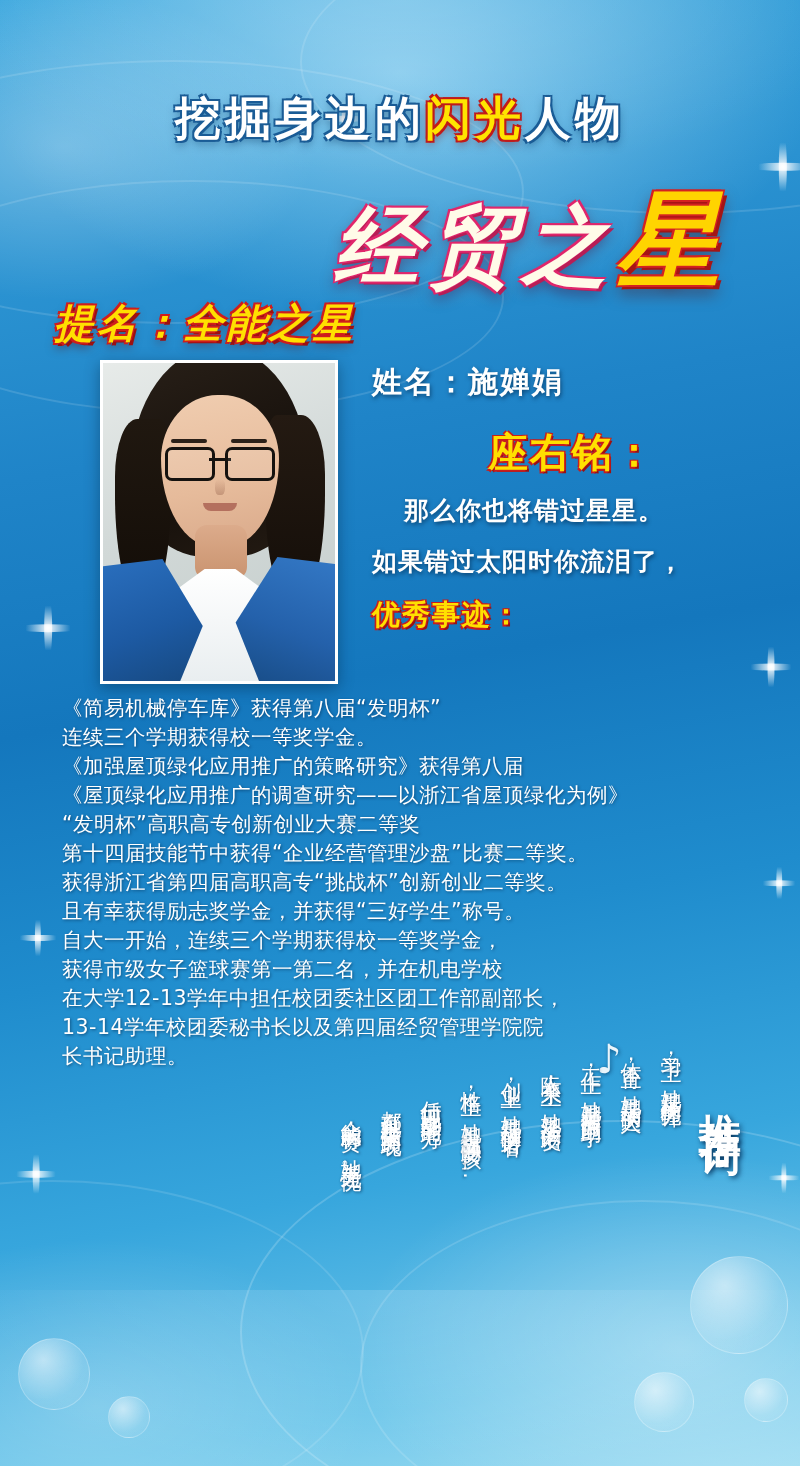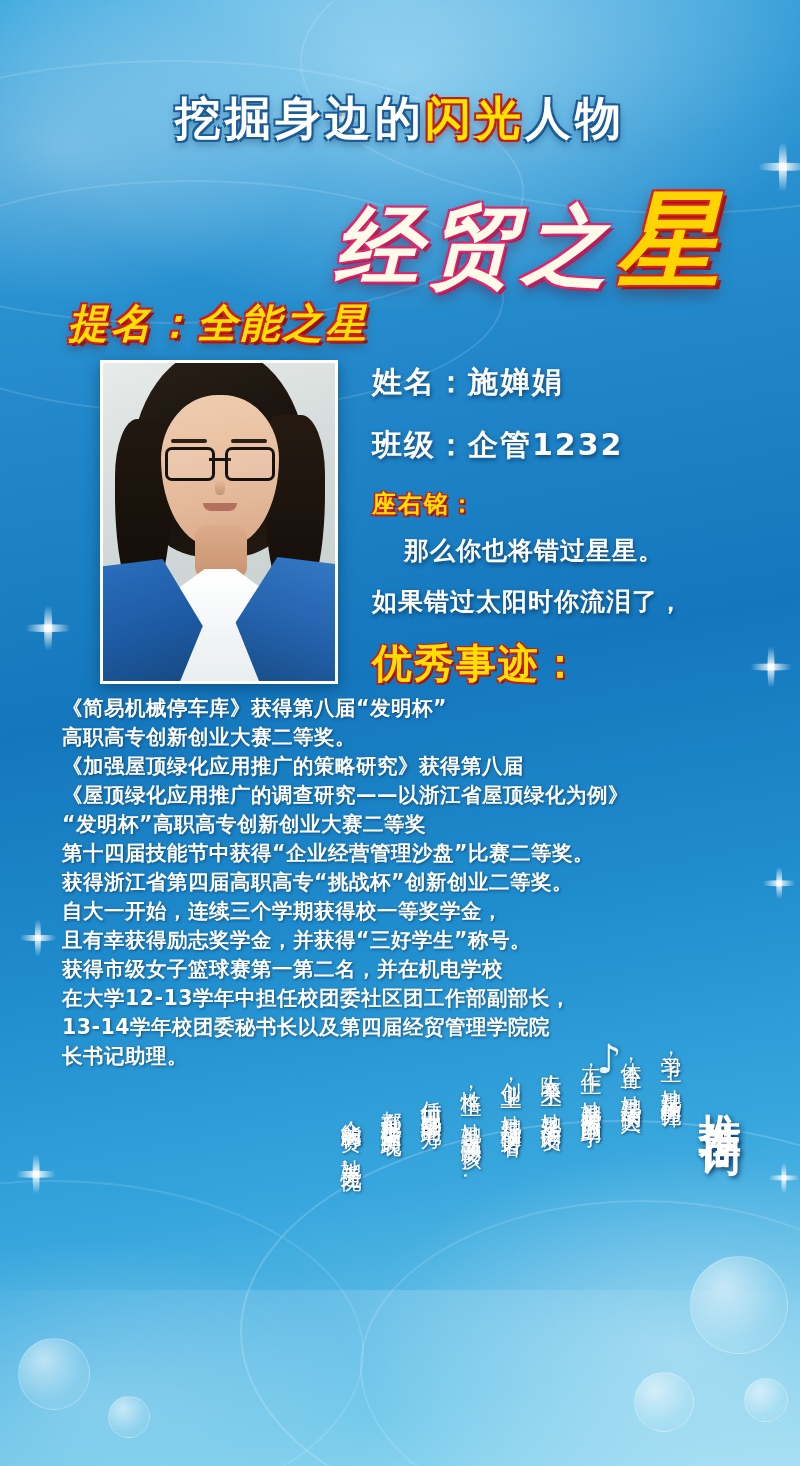--- a/index.html
+++ b/index.html
@@ -69,21 +69,21 @@
   #main-title .p1{
     color:#fffbe8;
     text-shadow:-2px -2px 0 #e0266b, 2px -2px 0 #e0266b, -2px 2px 0 #e0266b, 3px 3px 0 #b81d55, 0 6px 14px rgba(80,0,40,.5);
   }
   #main-title .p2{
     color:#ffd400;
     font-size:104px;
     text-shadow:-2px -2px 0 #d42121, 2px -2px 0 #d42121, -2px 2px 0 #d42121, 4px 4px 0 #a51515, 0 8px 16px rgba(90,0,0,.55);
   }
   #nomination{
-    position:absolute;left:68px;top:296px;
+    position:absolute;left:54px;top:296px;
     font-weight:bold;font-size:40px;letter-spacing:3px;
     color:#ffe000;font-style:italic;
     text-shadow:-2px -2px 0 #cf1d1d, 2px -2px 0 #cf1d1d, -2px 2px 0 #cf1d1d, 3px 3px 0 #9e1010, 0 5px 10px rgba(90,0,0,.5);
     white-space:nowrap;
   }
 
   
   #photo-frame{
     position:absolute;left:100px;top:360px;width:232px;height:318px;
     border:3px solid #ffffff;
@@ -160,41 +160,41 @@
   #info{
     position:absolute;left:372px;top:362px;width:400px;
     color:#ffffff;
     font-family:"DejaVu Sans", sans-serif;
   }
   .info-row{
     font-size:30px;font-weight:bold;letter-spacing:2px;margin-bottom:22px;
     text-shadow:1px 2px 4px rgba(0,35,70,.65);white-space:nowrap;
   }
   .motto-label{
-    font-size:24px;font-weight:bold;color:#ffe000;letter-spacing:2px;
+    font-size:40px;font-weight:bold;color:#ffe000;letter-spacing:2px;
     text-shadow:-1.5px -1.5px 0 #c81d1d, 1.5px -1.5px 0 #c81d1d, -1.5px 1.5px 0 #c81d1d, 2px 2px 0 #9c1111;
     margin:10px 0 14px 0;
+    text-align:center;
   }
   .motto-line{
     font-size:25px;font-weight:bold;color:#ffffff;letter-spacing:1px;
     text-shadow:1px 2px 4px rgba(0,35,70,.7);margin-bottom:18px;white-space:nowrap;
   }
   .motto-line.indent{padding-left:32px;}
   .deeds-label{
-    font-size:40px;font-weight:bold;color:#ffe000;letter-spacing:2px;
+    font-size:28px;font-weight:bold;color:#ffe000;letter-spacing:2px;
     text-shadow:-1.5px -1.5px 0 #c81d1d, 1.5px -1.5px 0 #c81d1d, -1.5px 1.5px 0 #c81d1d, 2px 2px 0 #9c1111;
     margin-top:8px;
   }
 
   
   #deeds{
     position:absolute;left:62px;top:694px;width:700px;
     color:#ffffff;font-size:20.5px;line-height:29px;letter-spacing:0.5px;
     text-shadow:1px 1px 3px rgba(0,35,70,.6);
-    font-weight:bold;
   }
   #deeds div{white-space:nowrap;}
 
   
   #reco{
     position:absolute;left:60px;top:1040px;width:690px;height:340px;
     display:flex;flex-direction:row-reverse;justify-content:flex-start;align-items:flex-start;
   }
   #reco-title{
     writing-mode:vertical-rl;
@@ -285,39 +285,36 @@
       <div class="ph-shirt"></div>
       <div class="ph-jacketL"></div>
       <div class="ph-jacketR"></div>
     </div>
   </div>
 
   <div id="info">
     <div class="info-row">
       <span>姓名：</span><span>施婵娟</span>
     </div>
-    <div class="info-row">
-      <span>班级：</span><span>企管1232</span>
-    </div>
     <div class="motto-label">座右铭：</div>
     <div class="motto-line indent">那么你也将错过星星。</div>
     <div class="motto-line">如果错过太阳时你流泪了，</div>
     <div class="deeds-label">优秀事迹：</div>
   </div>
 
   <div id="deeds">
     <div>《简易机械停车库》获得第八届“发明杯”</div>
-    <div>高职高专创新创业大赛二等奖。</div>
+    <div>连续三个学期获得校一等奖学金。</div>
     <div>《加强屋顶绿化应用推广的策略研究》获得第八届</div>
     <div>《屋顶绿化应用推广的调查研究——以浙江省屋顶绿化为例》</div>
     <div>“发明杯”高职高专创新创业大赛二等奖</div>
     <div>第十四届技能节中获得“企业经营管理沙盘”比赛二等奖。</div>
     <div>获得浙江省第四届高职高专“挑战杯”创新创业二等奖。</div>
+    <div>且有幸获得励志奖学金，并获得“三好学生”称号。</div>
     <div>自大一开始，连续三个学期获得校一等奖学金，</div>
-    <div>且有幸获得励志奖学金，并获得“三好学生”称号。</div>
     <div>获得市级女子篮球赛第一第二名，并在机电学校</div>
     <div>在大学12-13学年中担任校团委社区团工作部副部长，</div>
     <div>13-14学年校团委秘书长以及第四届经贸管理学院院</div>
     <div>长书记助理。</div>
   </div>
 
   <div id="note-icon">♪</div>
 
   <div id="reco">
     <div id="reco-title">推荐词：</div>

